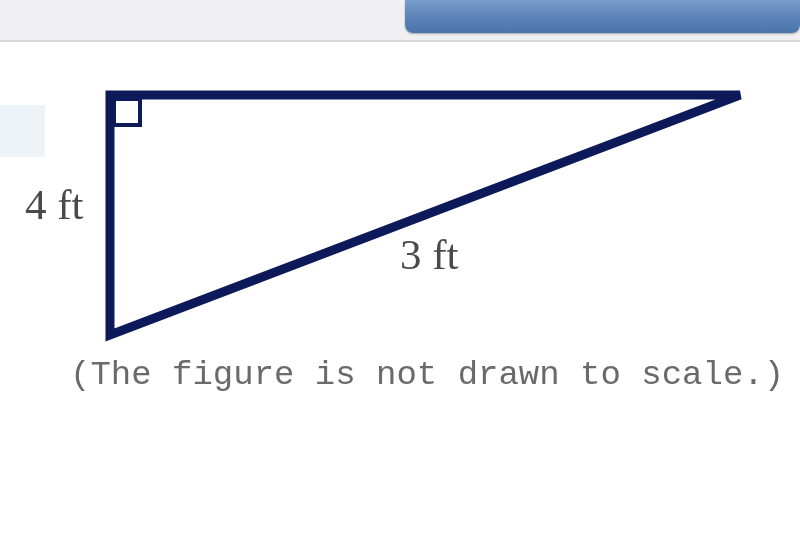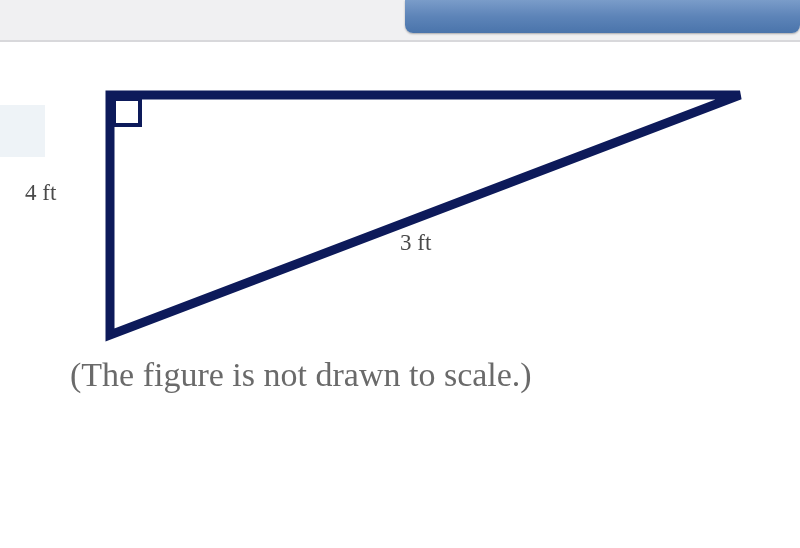--- a/index.html
+++ b/index.html
@@ -1,21 +1,21 @@
 <!DOCTYPE html>
 <html><head>
 <meta charset="utf-8">
 <style>
   html,body{margin:0;padding:0;width:800px;height:548px;background:#fff;font-family:"Times New Roman",serif;overflow:hidden}
   .top-bar{position:absolute;top:0;left:0;right:0;height:40px;background:#f0f0f2;border-bottom:2px solid #d8d8db}
   .blue-tab{position:absolute;top:0;left:405px;width:395px;height:33px;background:linear-gradient(to bottom,#7a9cc9 0%,#5d84b8 50%,#4a74ab 100%);border-radius:0 0 8px 8px;box-shadow:0 1px 2px rgba(0,0,0,0.3)}
   .left-block{position:absolute;top:105px;left:0;width:45px;height:52px;background:#eef3f7}
   .triangle{position:absolute;top:85px;left:100px}
-  .label{position:absolute;color:#4a4a4a;font-size:23px}
-  .caption{position:absolute;top:356px;left:70px;color:#6a6a6a;font-size:34px;font-family:Liberation Serif, serif}
+  .label{position:absolute;color:#4a4a4a;font-size:43px}
+  .caption{position:absolute;top:356px;left:70px;color:#6a6a6a;font-size:34px;font-family:Liberation Mono, monospace}
 </style>
 </head>
 <body>
 
 <div class="top-bar"></div>
 <div class="blue-tab"></div>
 <div class="left-block"></div>
 
 <svg class="triangle" width="660" height="260" viewBox="0 0 660 260">
   <polygon points="10,10 640,10 10,250" fill="none" stroke="#0d1a5a" stroke-width="9" stroke-linejoin="miter"></polygon>

